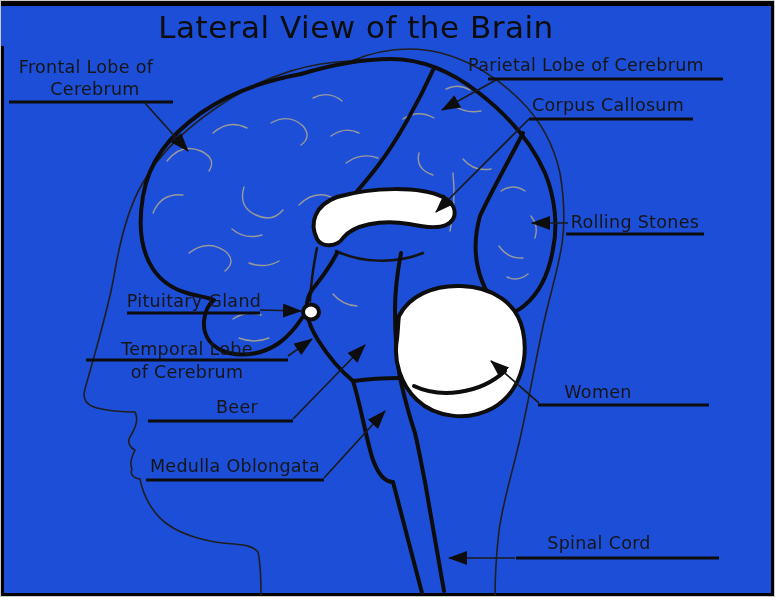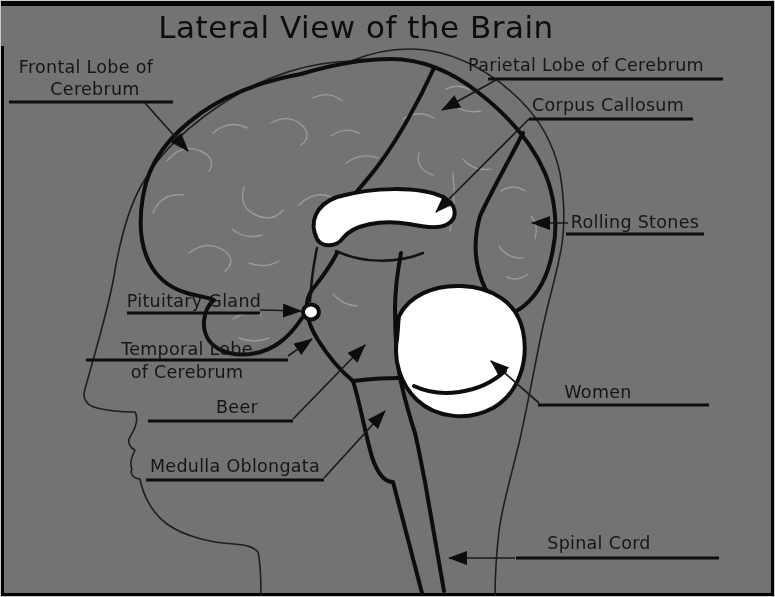--- a/index.html
+++ b/index.html
@@ -1,17 +1,17 @@
 <!DOCTYPE html>
 <html><head>
 <meta charset="utf-8">
 <style>
   html,body{margin:0;padding:0;background:#f2f2f2;}
   .stage{
-    position:relative;width:775px;height:597px;background:#737373;
+    position:relative;width:775px;height:597px;background:#1d4ed8;
     font-family:"DejaVu Sans","Liberation Sans",sans-serif;
     box-sizing:border-box;border:1px solid #c9c9c9;overflow:hidden;
   }
   svg{display:block;}
   .lbl{fill:#161616;font-size:17.5px;letter-spacing:.3px;}
   .title{fill:#0d0d0d;font-size:31px;letter-spacing:.5px;}
   .underline{stroke:#0d0d0d;stroke-width:3.2;stroke-linecap:butt;}
   .leader{stroke:#1a1a1a;stroke-width:1.7;fill:none;}
   .thick{stroke:#0d0d0d;stroke-width:4;fill:none;stroke-linejoin:round;stroke-linecap:round;}
   .thickfill{stroke:#0d0d0d;stroke-width:4;fill:#ffffff;stroke-linejoin:round;}

